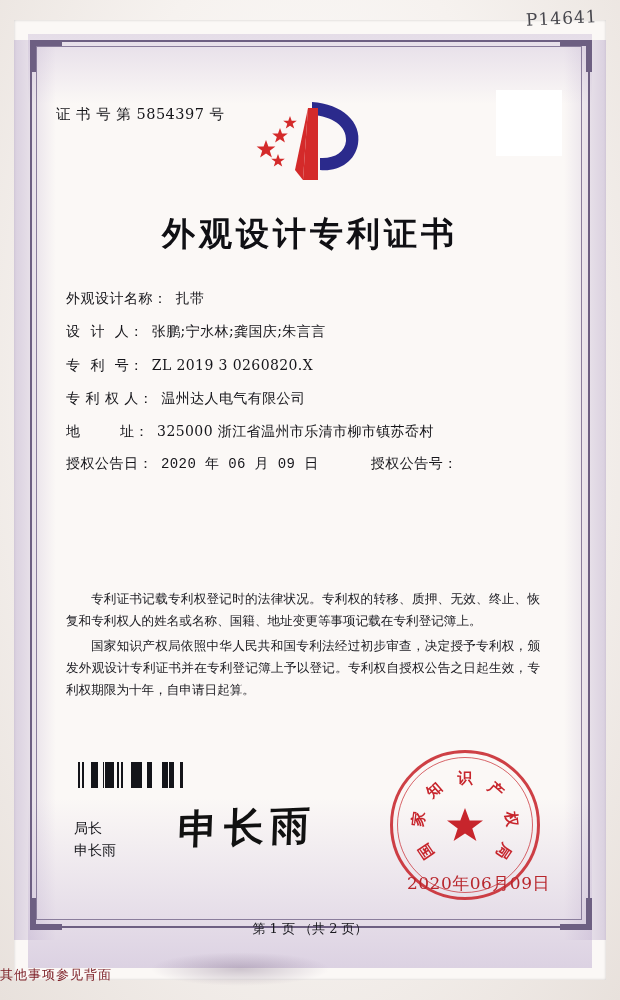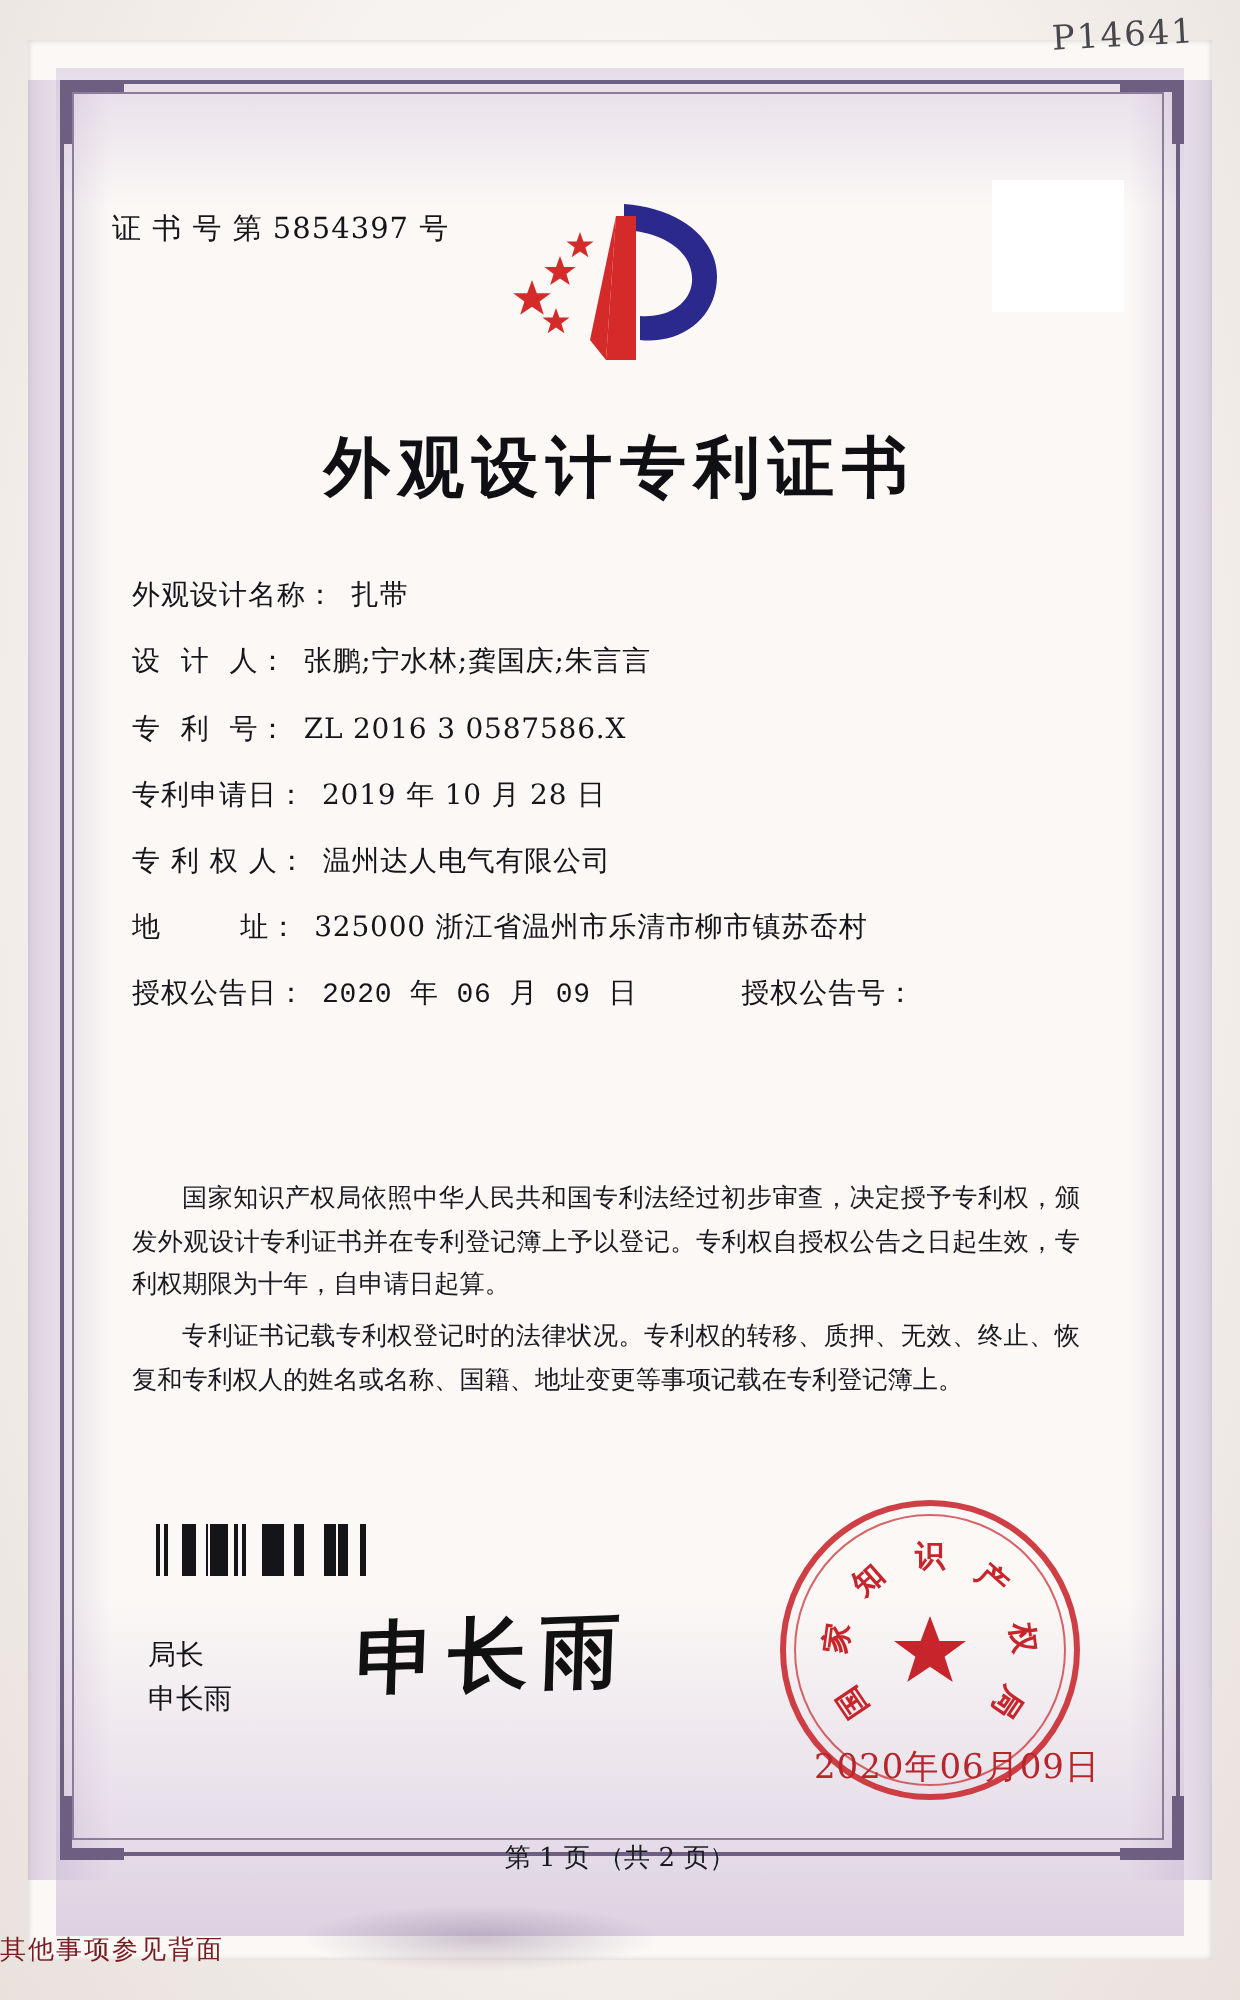--- a/index.html
+++ b/index.html
@@ -355,45 +355,41 @@
     <div class="frow">
       <span class="flabel">外观设计名称：</span>
       <span class="fvalue">扎带</span>
     </div>
     <div class="frow">
       <span class="flabel">设  计  人：</span>
       <span class="fvalue">张鹏;宁水林;龚国庆;朱言言</span>
     </div>
     <div class="frow">
       <span class="flabel">专  利  号：</span>
-      <span class="fvalue">ZL 2016 3 0587586.X</span>
-    </div>
-    <div class="frow">
-      <span class="flabel">专利申请日：</span>
-      <span class="fvalue">2019 年 10 月 28 日</span>
+      <span class="fvalue">ZL 2019 3 0260820.X</span>
     </div>
     <div class="frow">
       <span class="flabel">专 利 权 人：</span>
       <span class="fvalue">温州达人电气有限公司</span>
     </div>
     <div class="frow">
       <span class="flabel">地        址：</span>
       <span class="fvalue">325000 浙江省温州市乐清市柳市镇苏岙村</span>
     </div>
     <div class="frow two-col">
       <span class="flabel">授权公告日：</span>
       <span class="fvalue">2020 年 06 月 09 日</span>
       <span class="spacer"></span>
       <span class="flabel">授权公告号：</span>
     </div>
   </div>
 
   <div class="para-block">
+    <p>专利证书记载专利权登记时的法律状况。专利权的转移、质押、无效、终止、恢复和专利权人的姓名或名称、国籍、地址变更等事项记载在专利登记簿上。</p>
     <p>国家知识产权局依照中华人民共和国专利法经过初步审查，决定授予专利权，颁发外观设计专利证书并在专利登记簿上予以登记。专利权自授权公告之日起生效，专利权期限为十年，自申请日起算。</p>
-    <p>专利证书记载专利权登记时的法律状况。专利权的转移、质押、无效、终止、恢复和专利权人的姓名或名称、国籍、地址变更等事项记载在专利登记簿上。</p>
   </div>
 
   <div id="barcode">
       <span style="width:1px;background:transparent"></span>
       <span style="width:3px;background:transparent"></span>
       <span style="width:2px;background:#141419"></span>
       <span style="width:2px;background:transparent"></span>
       <span style="width:2px;background:#141419"></span>
       <span style="width:3px;background:transparent"></span>
       <span style="width:2px;background:transparent"></span>

